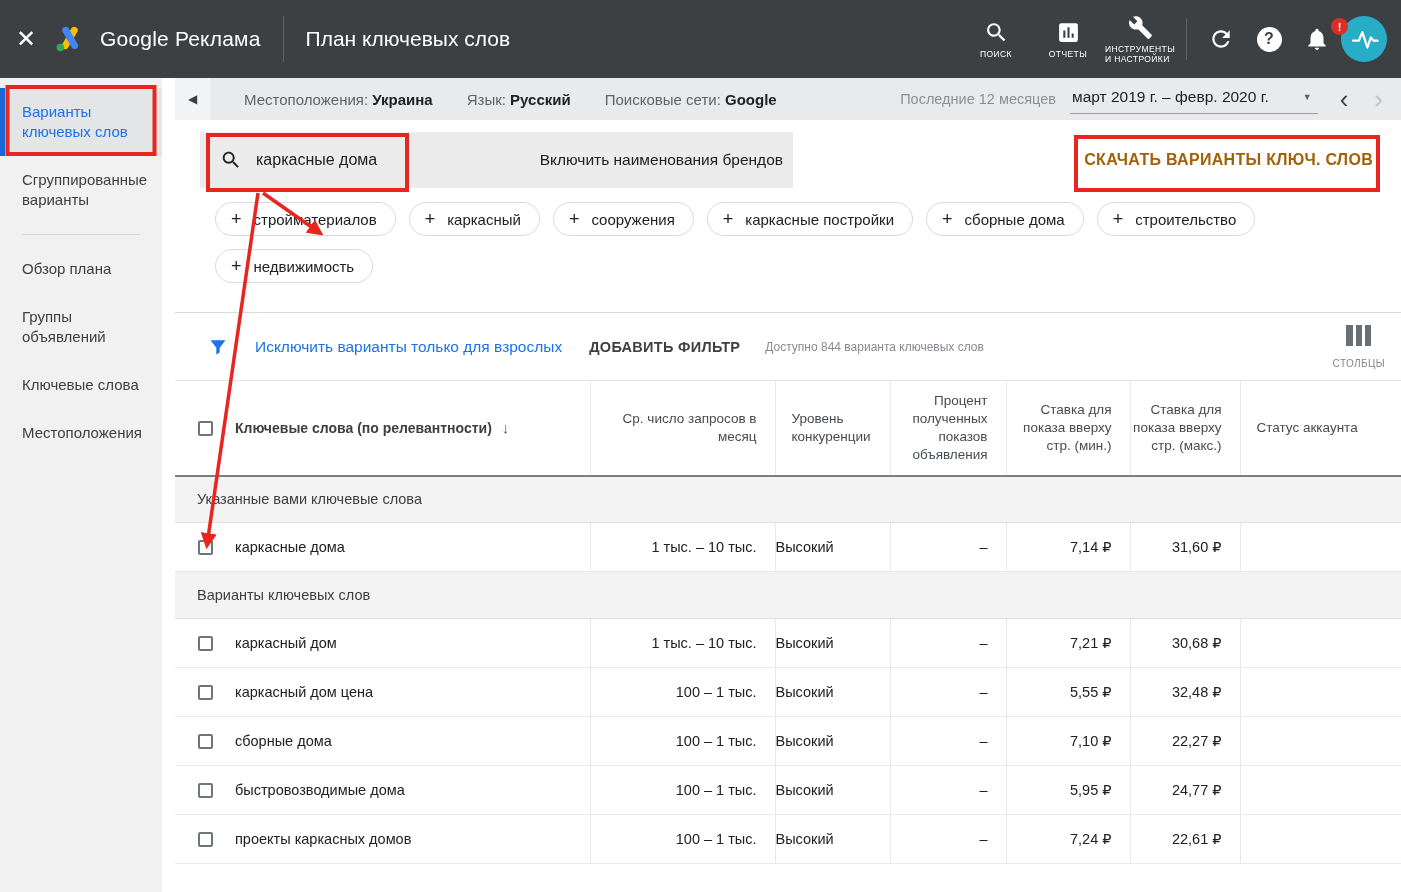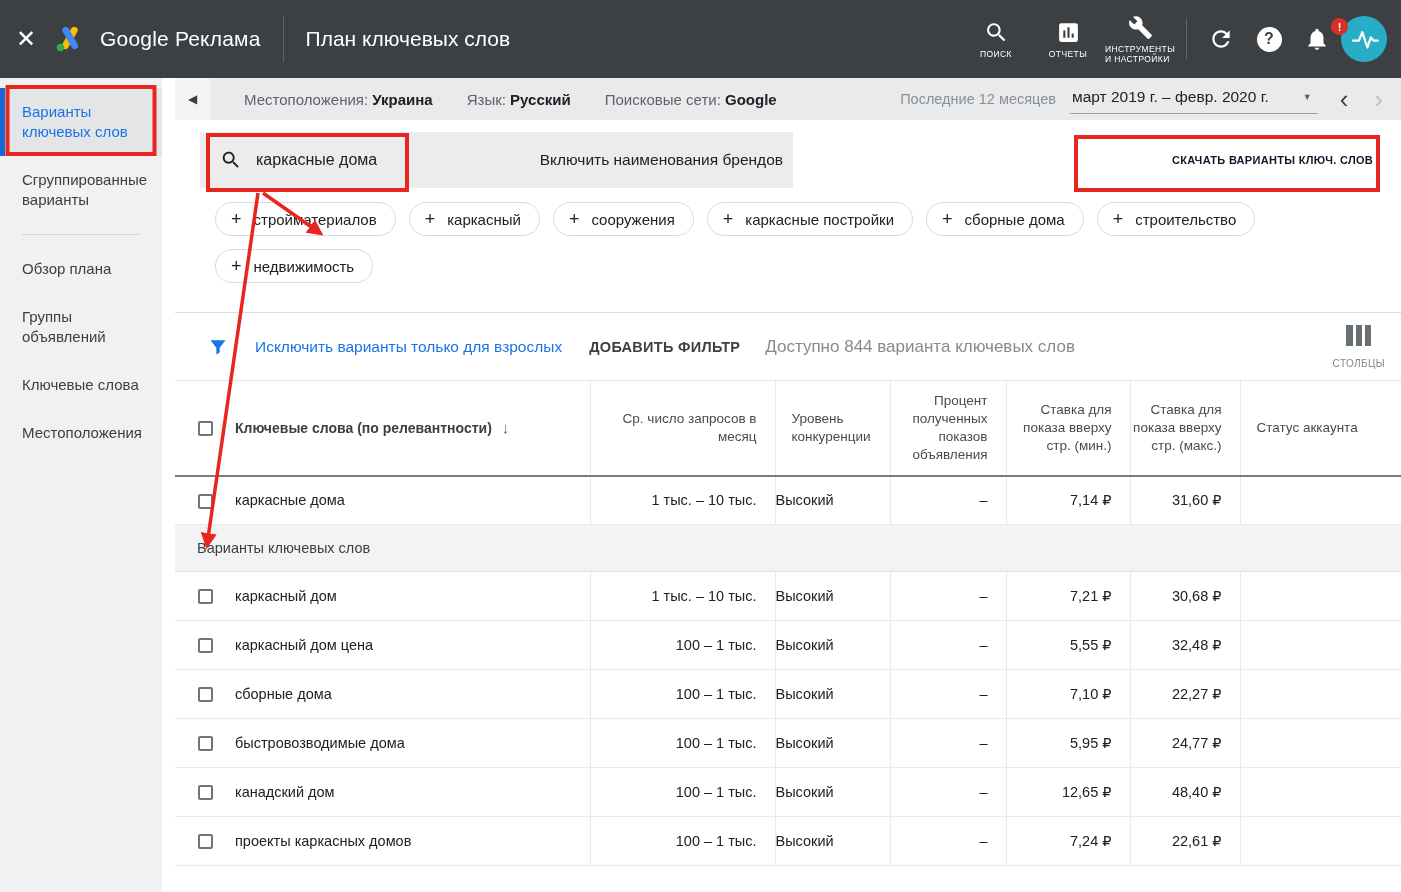--- a/index.html
+++ b/index.html
@@ -54,39 +54,39 @@
   .pager-next { font-size:26px; color:#bdc1c6; margin-left:26px; cursor:default; line-height:20px; }
 
   
   .search-row { height:80px; display:flex; align-items:center; padding-left:25px; flex:none; }
   .search-strip { width:593px; height:56px; background:#ececec; display:flex; align-items:center; }
   .search-box { display:flex; align-items:center; padding-left:20px; flex:1; }
   .search-box svg { width:22px; height:22px; flex:none; }
   .search-input { border:none; outline:none; background:transparent; font-size:16px; color:#202124;
     margin-left:14px; width:230px; font-family:inherit; }
   .brands-label { font-size:15.5px; color:#202124; padding-right:10px; white-space:nowrap; cursor:pointer; }
-  .download-btn { margin-left:auto; margin-right:28px; color:#0f172a; font-size:11px; font-weight:bold;
+  .download-btn { margin-left:auto; margin-right:28px; color:#a16207; font-size:16px; font-weight:bold;
     letter-spacing:.3px; white-space:nowrap; cursor:pointer; background:none; border:none; font-family:inherit; }
 
   
   .expand-row { display:flex; padding:2px 10px 16px 25px; flex:none; }
   .expand-label { width:110px; font-size:15px; color:#3c4043; line-height:21px; padding-top:12px; flex:none; }
   .chips-rows { flex:1; padding-left:15px; }
   .chips-row { display:flex; gap:13px; margin-bottom:13px; }
   .chip { height:34px; border:1px solid #d8dade; border-radius:17px; display:inline-flex; align-items:center;
     padding:0 18px 0 15px; font-size:15px; color:#202124; background:#fff; cursor:pointer; white-space:nowrap; }
   .chip-plus { font-size:18px; margin-right:12px; color:#202124; }
 
   
   .filter-row { height:68px; display:flex; align-items:center; border-top:1px solid #dadce0; padding-left:33px; flex:none; }
   .funnel { width:20px; height:20px; margin-right:27px; flex:none; }
   .adult-link { color:#1a73e8; font-size:15.5px; cursor:pointer; white-space:nowrap; }
   .add-filter { margin-left:27px; font-size:14.5px; font-weight:bold; color:#3c4043; letter-spacing:.3px;
     cursor:pointer; white-space:nowrap; background:none; border:none; font-family:inherit; }
-  .available { margin-left:25px; color:#868b90; font-size:17px; white-space:nowrap; }
+  .available { margin-left:25px; color:#868b90; font-size:12px; white-space:nowrap; }
   .columns-btn { margin-left:auto; margin-right:16px; display:flex; flex-direction:column; align-items:center;
     gap:12px; cursor:pointer; }
   .col-icon { width:25px; height:21px; display:flex; gap:3px; }
   .col-icon i { flex:1; background:#6a6f74; }
   .columns-label { font-size:10px; color:#80868b; letter-spacing:.4px; }
 
   
   table { width:100%; border-collapse:collapse; table-layout:fixed; }
   thead th { height:95px; vertical-align:middle; font-weight:normal; font-size:13.5px; color:#474c51;
     line-height:18px; border-top:1px solid #e4e4e4; border-bottom:2px solid #7a7e83; background:#fff; }
@@ -294,20 +294,23 @@
           </th>
           <th class="th-right vline">Ср. число запросов в месяц</th>
           <th class="th-left vline">Уровень конкуренции</th>
           <th class="th-right vline">Процент полученных показов объявления</th>
           <th class="th-right vline">Ставка для показа вверху стр. (мин.)</th>
           <th class="th-right vline">Ставка для показа вверху стр. (макс.)</th>
           <th class="th-left vline">Статус аккаунта</th>
         </tr>
       </thead>
       <tbody id="table-body">
+          <tr class="section-row">
+            <td colspan="8">Указанные вами ключевые слова</td>
+          </tr>
           <tr class="data-row">
             <td class="cb-cell"><span class="cb"></span></td>
             <td class="kw-cell">каркасные дома</td>
             <td class="num vline">1 тыс. – 10 тыс.</td>
             <td class="comp vline">Высокий</td>
             <td class="num vline">–</td>
             <td class="num vline">7,14 ₽</td>
             <td class="num vline">31,60 ₽</td>
             <td class="vline"></td>
           </tr>
@@ -345,30 +348,20 @@
             <td class="vline"></td>
           </tr>
           <tr class="data-row">
             <td class="cb-cell"><span class="cb"></span></td>
             <td class="kw-cell">быстровозводимые дома</td>
             <td class="num vline">100 – 1 тыс.</td>
             <td class="comp vline">Высокий</td>
             <td class="num vline">–</td>
             <td class="num vline">5,95 ₽</td>
             <td class="num vline">24,77 ₽</td>
-            <td class="vline"></td>
-          </tr>
-          <tr class="data-row">
-            <td class="cb-cell"><span class="cb"></span></td>
-            <td class="kw-cell">канадский дом</td>
-            <td class="num vline">100 – 1 тыс.</td>
-            <td class="comp vline">Высокий</td>
-            <td class="num vline">–</td>
-            <td class="num vline">12,65 ₽</td>
-            <td class="num vline">48,40 ₽</td>
             <td class="vline"></td>
           </tr>
           <tr class="data-row">
             <td class="cb-cell"><span class="cb"></span></td>
             <td class="kw-cell">проекты каркасных домов</td>
             <td class="num vline">100 – 1 тыс.</td>
             <td class="comp vline">Высокий</td>
             <td class="num vline">–</td>
             <td class="num vline">7,24 ₽</td>
             <td class="num vline">22,61 ₽</td>

